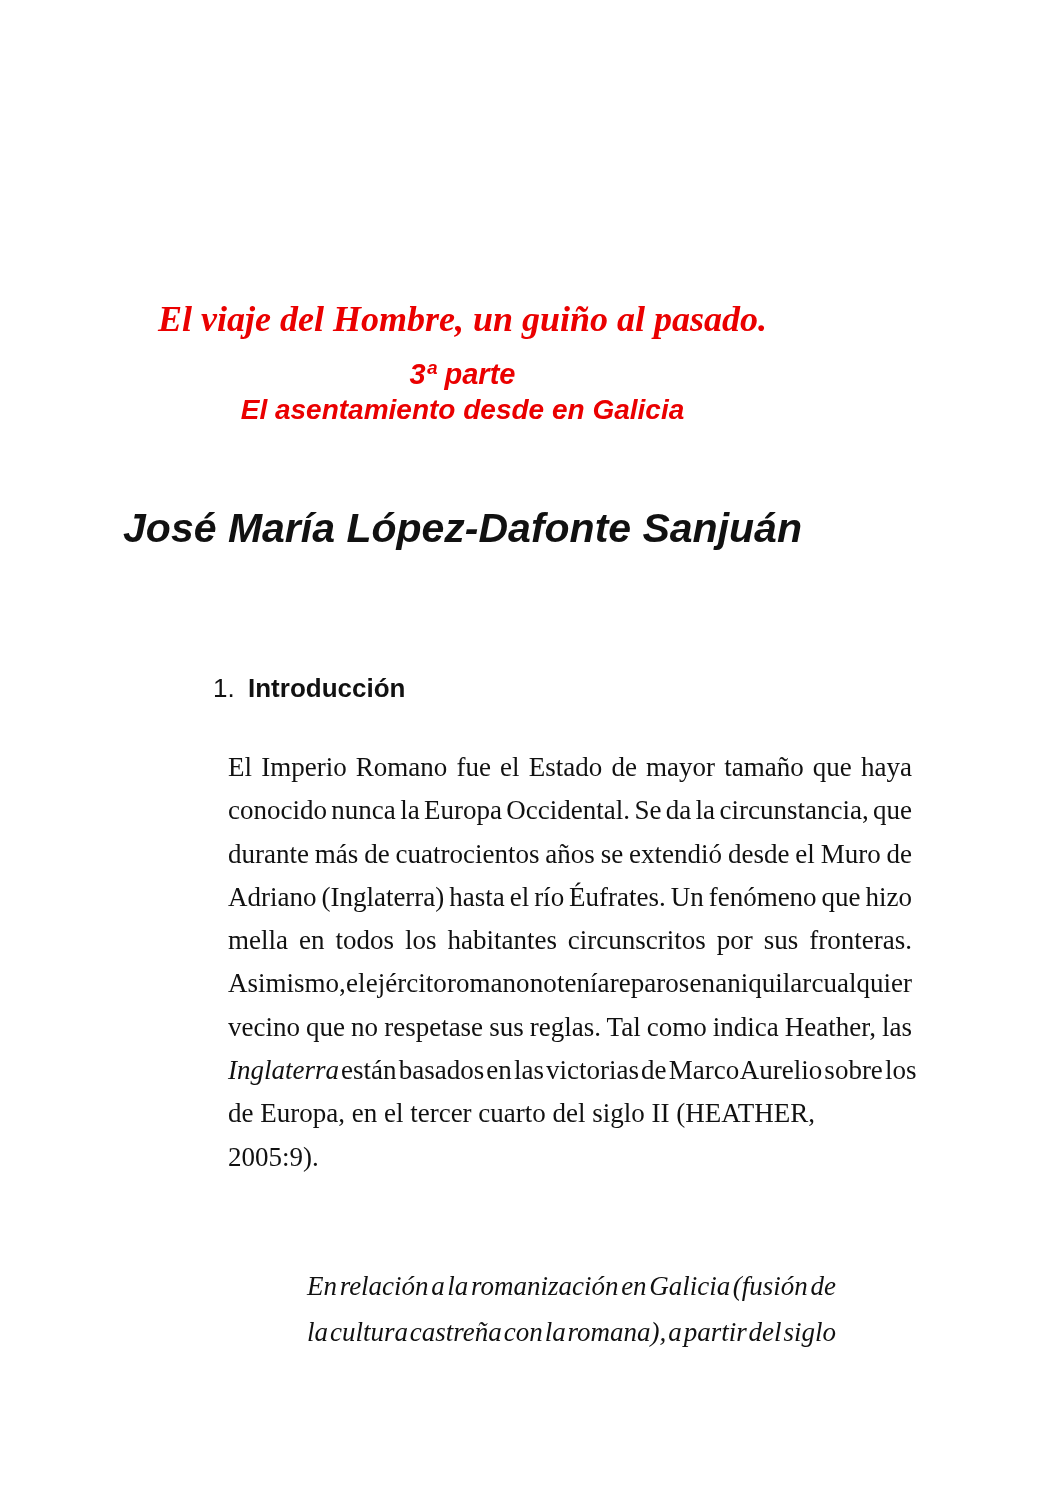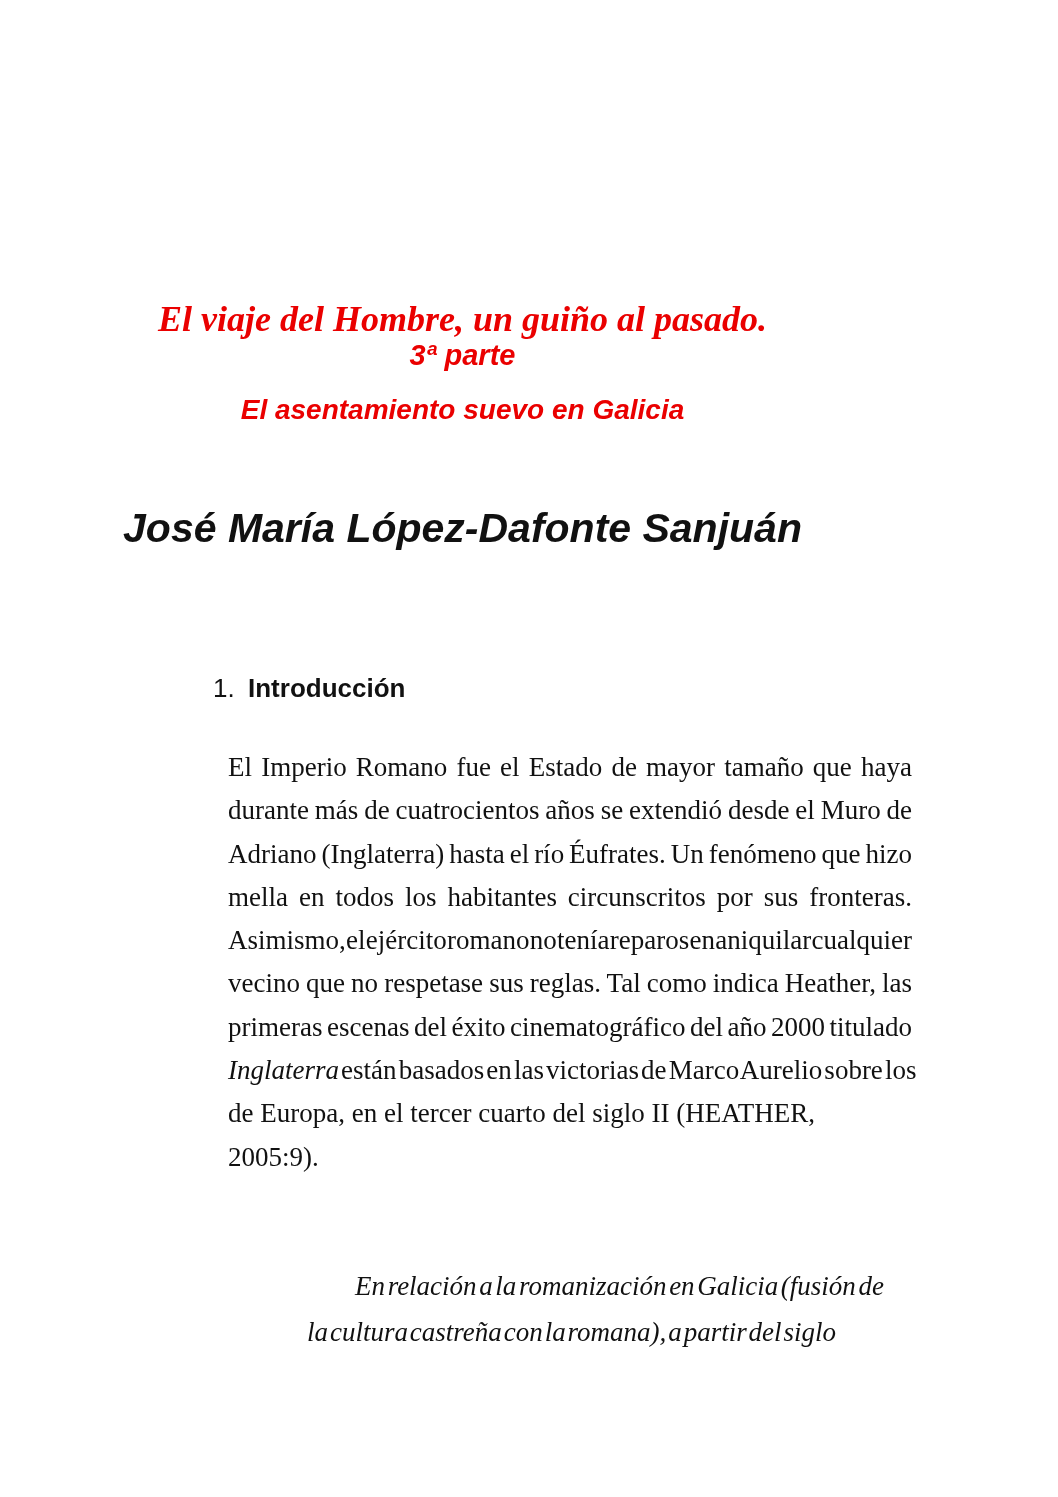--- a/index.html
+++ b/index.html
@@ -29,21 +29,21 @@
     font-style: italic;
     font-size: 36px;
     color: var(--accent, #ea0000);
   }
   .title-sans {
     font-family: "Liberation Sans", sans-serif;
     font-weight: bold;
     font-style: italic;
     color: var(--accent, #ea0000);
   }
-  .t2 { top: 339px; font-size: 29px; }
+  .t2 { top: 358px; font-size: 29px; }
   .t3 { top: 394px; font-size: 28px; }
   .author-line {
     top: 505px;
     font-family: "Liberation Sans", sans-serif;
     font-weight: bold;
     font-style: italic;
     font-size: 41px;
     color: var(--text, #111111);
   }
   .heading {
@@ -87,39 +87,39 @@
 </style>
 </head>
 <body>
 
 <div class="page">
 
   <div class="abs center-line title-serif" style="top:298px;">El viaje del Hombre, un guiño al pasado.</div>
 
   <div class="abs center-line title-sans t2">3ª parte</div>
 
-  <div class="abs center-line title-sans t3">El asentamiento suevo en Galicia</div>
+  <div class="abs center-line title-sans t3">El asentamiento desde en Galicia</div>
 
   <div class="abs center-line author-line">José María López-Dafonte Sanjuán</div>
 
   <div class="abs heading">
     <span class="num">1.</span>
     <span class="lbl">Introducción</span>
   </div>
 
   <div class="abs para">
     <div class="bl jl" style="word-spacing: 2.42031px;"><span class="lw" style="white-space: nowrap; display: inline-block;">El Imperio Romano fue el Estado de mayor tamaño que haya</span></div>
+    <div class="bl jl" style="word-spacing: -2.38542px;"><span class="lw" style="white-space: nowrap; display: inline-block;">conocido nunca la Europa Occidental. Se da la circunstancia, que</span></div>
     <div class="bl jl" style="word-spacing: -0.878125px;"><span class="lw" style="white-space: nowrap; display: inline-block;">durante más de cuatrocientos años se extendió desde el Muro de</span></div>
     <div class="bl jl" style="word-spacing: -1.80382px;"><span class="lw" style="white-space: nowrap; display: inline-block;">Adriano (Inglaterra) hasta el río Éufrates. Un fenómeno que hizo</span></div>
     <div class="bl jl" style="word-spacing: 4.23633px;"><span class="lw" style="white-space: nowrap; display: inline-block;">mella en todos los habitantes circunscritos por sus fronteras.</span></div>
     <div class="bl jl" style="word-spacing: -6.47222px;"><span class="lw" style="white-space: nowrap; display: inline-block;">Asimismo, el ejército romano no tenía reparos en aniquilar cualquier</span></div>
     <div class="bl jl" style="word-spacing: -0.679688px;"><span class="lw" style="white-space: nowrap; display: inline-block;">vecino que no respetase sus reglas. Tal como indica Heather, las</span></div>
-    <div class="bl jl" style="word-spacing: -2.21875px;"><span class="lw" style="white-space: nowrap; display: inline-block;">primeras escenas del éxito cinematográfico del año 2000 titulado</span></div>
     <div class="bl jl" style="word-spacing: -4.63594px;"><span class="lw" style="white-space: nowrap; display: inline-block;"><span class="ital">Inglaterra</span><span> están basados en las victorias de Marco Aurelio sobre los</span></span></div>
     <div class="bl"><span class="lw">de Europa, en el tercer cuarto del siglo II (HEATHER, 2005:9).</span></div>
   </div>
 
   <div class="abs quote">
-    <div class="bl jl" style="word-spacing: -4.11719px; margin-left: 48px;"><span class="lw" style="white-space: nowrap; display: inline-block;">En relación a la romanización en Galicia (fusión de</span></div>
+    <div class="bl jl" style="word-spacing: -4.11719px;"><span class="lw" style="white-space: nowrap; display: inline-block;">En relación a la romanización en Galicia (fusión de</span></div>
     <div class="bl jl" style="word-spacing: -4.8316px;"><span class="lw" style="white-space: nowrap; display: inline-block;">la cultura castreña con la romana), a partir del siglo</span></div>
   </div>
 
 </div>
 
 </body></html>

